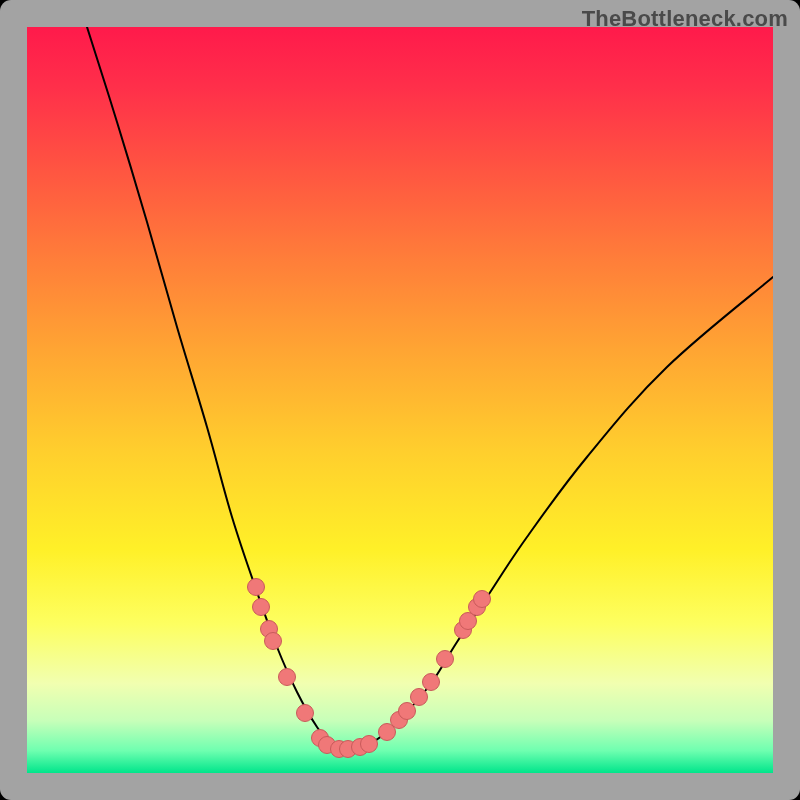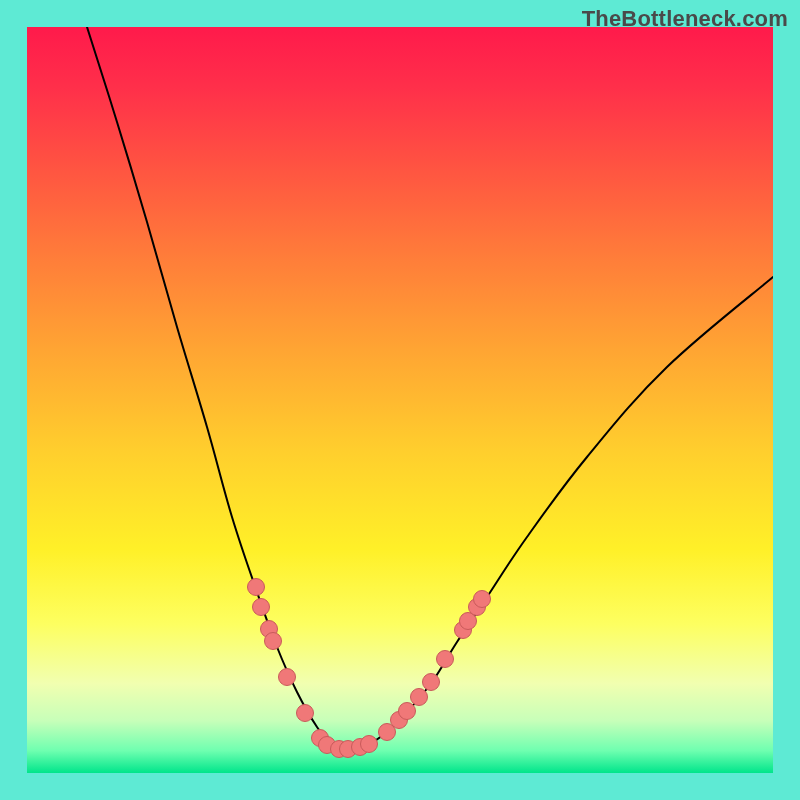--- a/index.html
+++ b/index.html
@@ -1,21 +1,22 @@
 <!DOCTYPE html>
 <html><head>
 <meta charset="utf-8">
 <style>
   * { margin: 0; padding: 0; box-sizing: border-box; }
   html, body { width: 800px; height: 800px; overflow: hidden; background: #000; }
   .frame {
     position: relative;
     width: 800px;
     height: 800px;
-    background: #5eead4;
+    background: #a3a3a3;
+    border-radius: 11px;
   }
   .watermark {
     position: absolute;
     top: 6px;
     right: 12px;
     font-family: Arial, Helvetica, sans-serif;
     font-size: 22px;
     font-weight: 600;
     color: #4a4a4a;
     letter-spacing: 0.2px;

